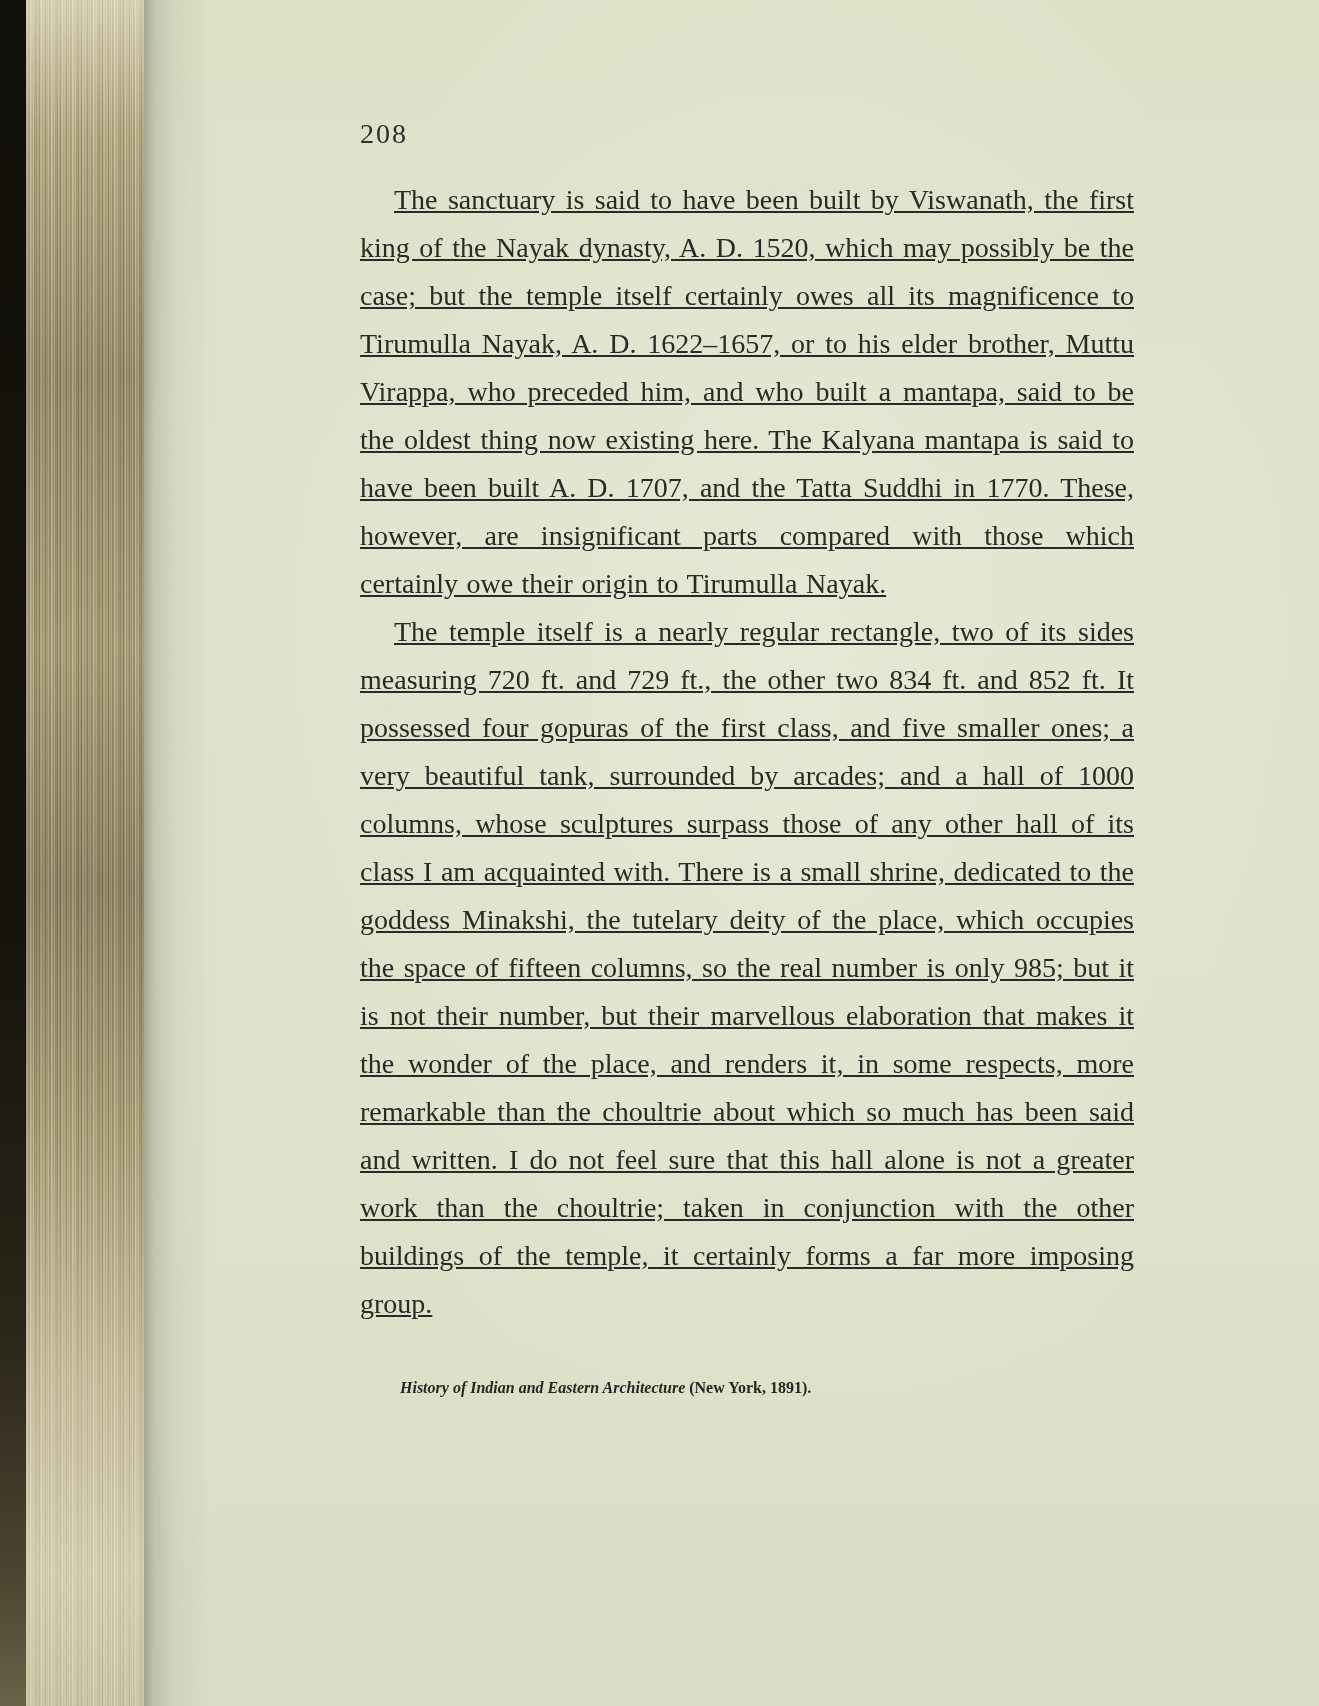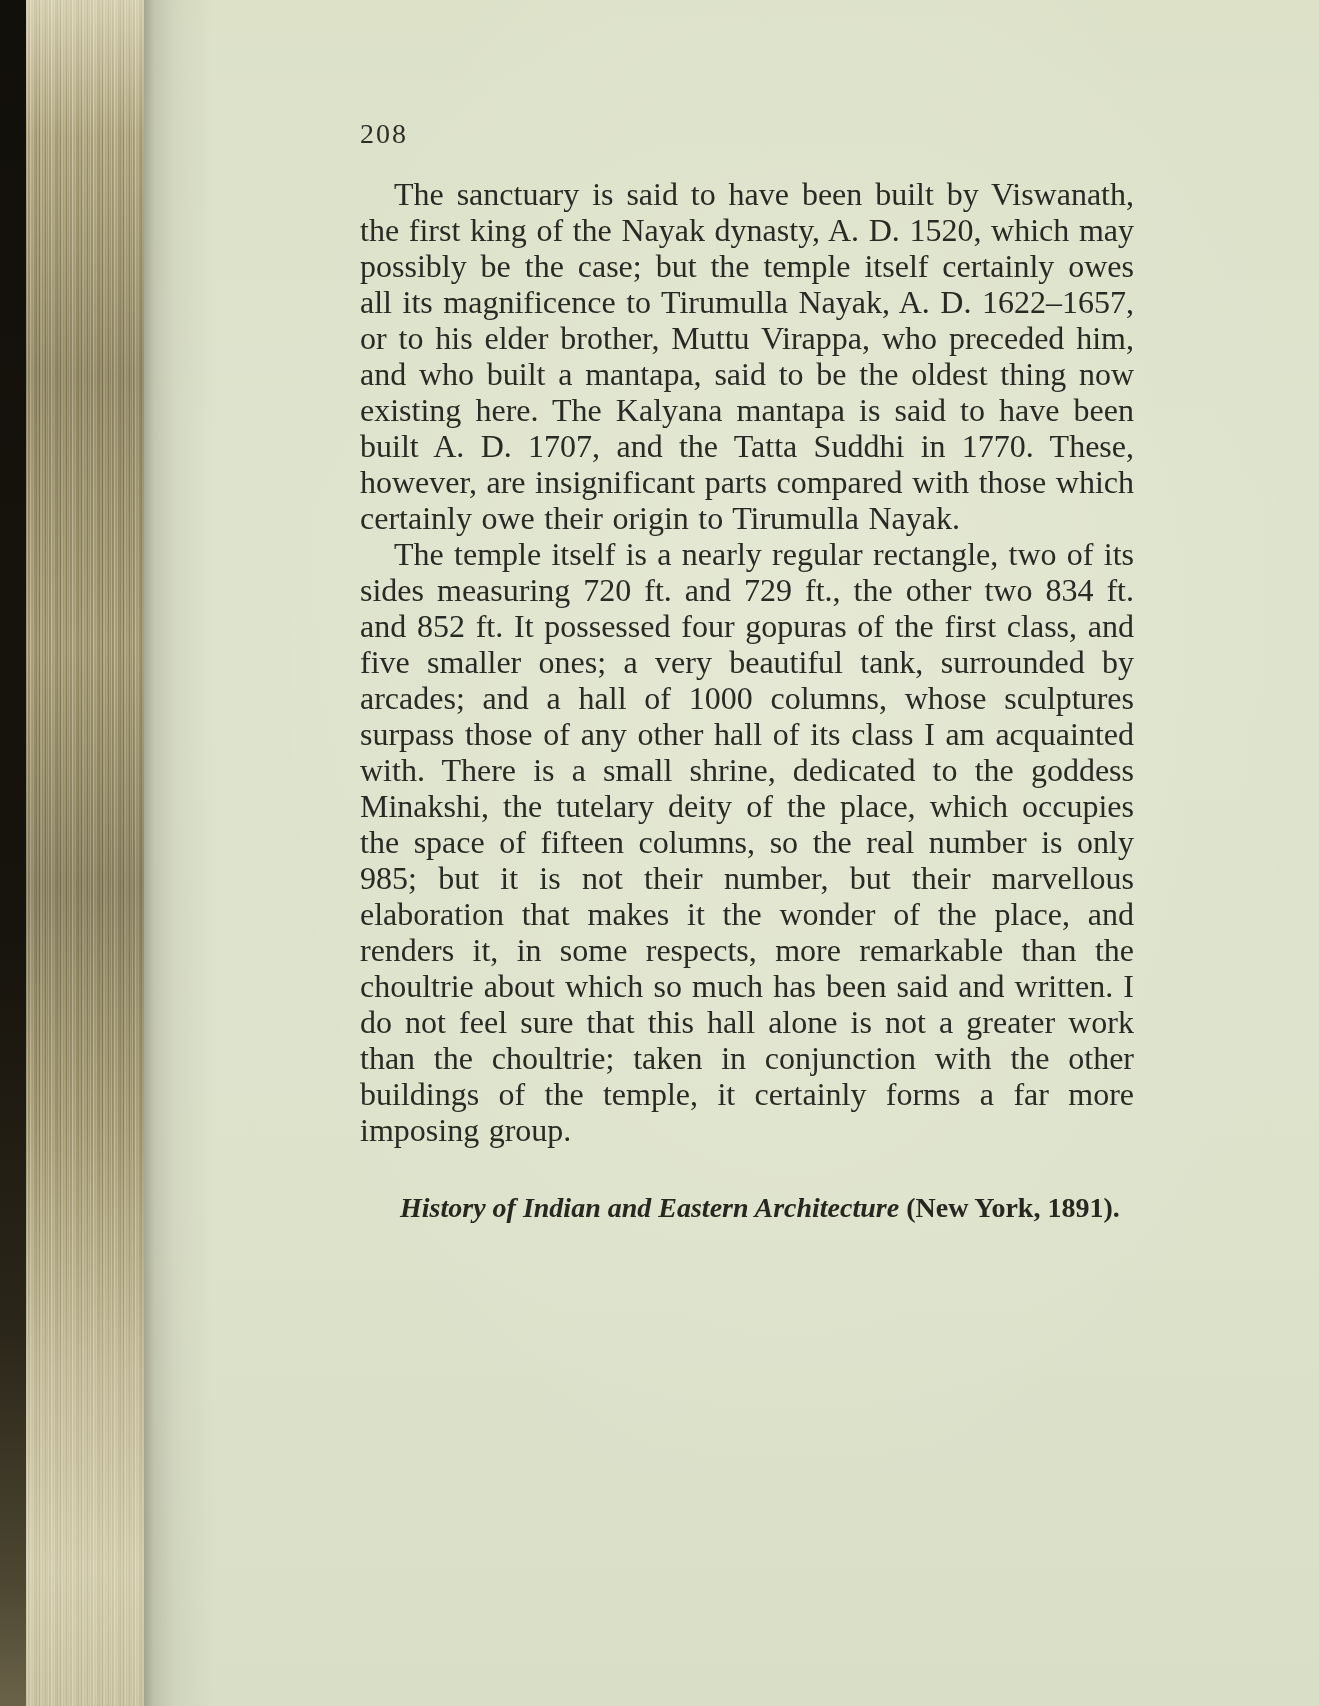--- a/index.html
+++ b/index.html
@@ -109,35 +109,36 @@
     white-space: nowrap;
     font-size: 25px;
     font-weight: bold;
     letter-spacing: 5px;
     word-spacing: 12px;
     color: #2e2e27;
   }
 
   .body-para {
     margin: 0;
-    font-size: 32px;
-    line-height: 36px;
+    font-size: 28px;
+    line-height: 48px;
     text-align: justify;
     text-indent: 34px;
     word-spacing: 1.5px;
     color: #292a23;
+    text-decoration: underline;
   }
   .body-para.first {
     margin-top: 26px;
   }
 
   .footnote {
     margin: 44px 0 0 0;
     padding-left: 40px;
-    font-size: 28px;
+    font-size: 16px;
     line-height: 32px;
     color: #27271f;
   }
   .footnote-title {
     font-style: italic;
     font-weight: bold;
   }
   .footnote-rest {
     font-weight: bold;
   }

